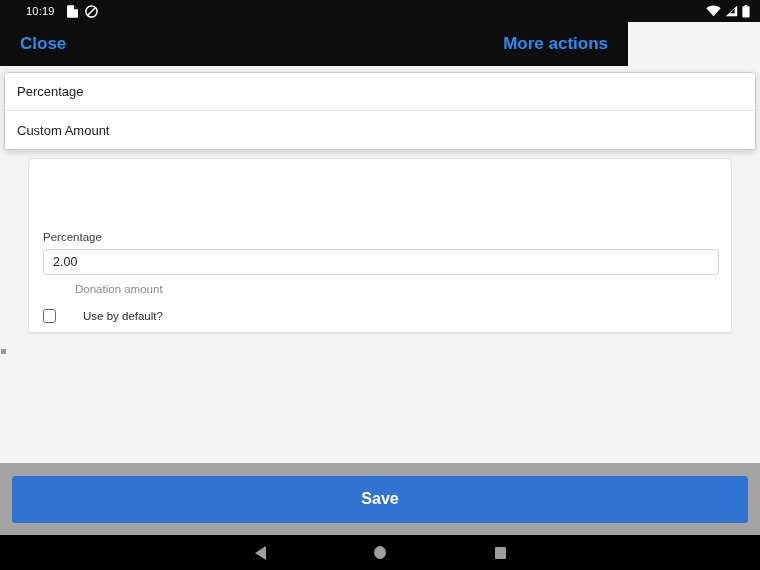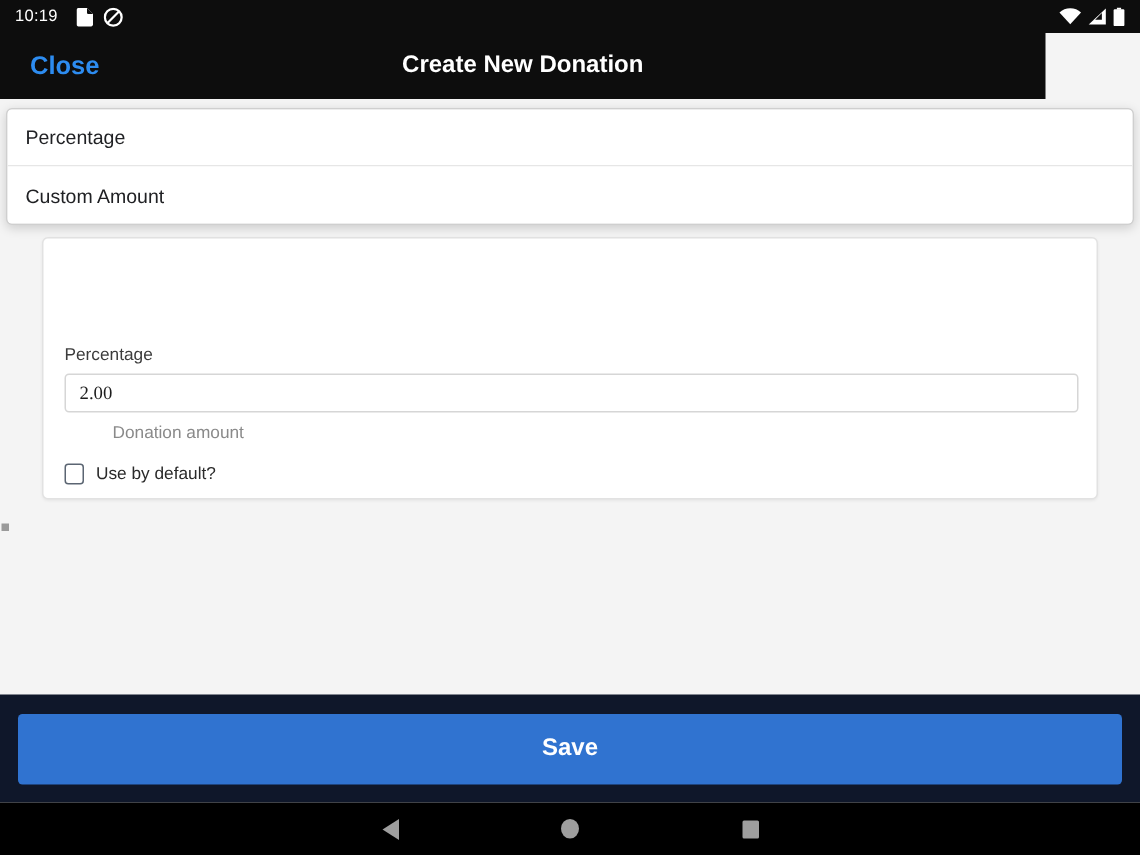--- a/index.html
+++ b/index.html
@@ -31,40 +31,41 @@
     display: flex;
     align-items: center;
     box-sizing: border-box;
     padding: 0 10px 0 10px;
   }
   .status-clock {
     color: #ffffff;
     font-size: 11px;
     letter-spacing: 0.2px;
     line-height: 1;
+    margin-left: 16px;
   }
   .status-left-icons {
     display: flex;
     align-items: center;
     gap: 7px;
     margin-left: 12px;
   }
   .status-right-icons {
     margin-left: auto;
     display: flex;
     align-items: center;
     gap: 4px;
   }
   .sicon { display: block; }
 
   
   .appbar {
     position: absolute;
     left: 0; top: 22px;
-    width: 697px; height: 44px;
+    width: 628px; height: 44px;
     background: #0d0d0d;
     display: flex;
     align-items: center;
     box-sizing: border-box;
     padding: 0 20px;
   }
   .appbar-link {
     color: #2d8cf0;
     font-size: 17px;
     font-weight: bold;
@@ -114,41 +115,41 @@
   .field-input {
     position: absolute;
     left: 14px;
     top: 90px;
     width: 676px;
     height: 26px;
     background: #ffffff;
     border: 1px solid #d6d6d6;
     border-radius: 3px;
     box-sizing: border-box;
-    font-family: Liberation Serif, serif;
+    font-family: Liberation Sans, sans-serif;
     font-size: 12.5px;
     color: #1d1d1d;
     padding: 0 9px;
     outline: none;
   }
   .field-help {
     position: absolute;
     left: 14px;
     top: 124px;
     font-size: 11.5px;
     color: #8a8a8a;
     margin-left: 32px;
   }
   .checkbox-row {
     position: absolute;
     left: 14px;
     top: 150px;
     display: flex;
     align-items: center;
-    gap: 8px;
+    gap: 27px;
     cursor: pointer;
   }
   .checkbox-box {
     width: 13px;
     height: 14px;
     border: 1.6px solid #5b6572;
     border-radius: 2.5px;
     background: #ffffff;
     box-sizing: border-box;
   }
@@ -192,21 +193,21 @@
     cursor: pointer;
     box-sizing: border-box;
   }
   .dropdown-item:last-child { border-bottom: none; }
 
   
   .bottombar {
     position: absolute;
     left: 0; top: 463px;
     width: 760px; height: 72px;
-    background: #0f172a;
+    background: #a3a3a3;
     display: flex;
     align-items: center;
     justify-content: center;
     box-sizing: border-box;
   }
   .save-button {
     width: 736px;
     height: 47px;
     background: #3073d0;
     border: none;
@@ -283,21 +284,21 @@
       <svg class="sicon" width="8" height="13" viewBox="0 0 8 13">
         <rect x="2.6" y="0" width="2.8" height="1.4" fill="#ffffff"></rect>
         <rect x="0.4" y="1.2" width="7.2" height="11.2" rx="0.8" fill="#ffffff"></rect>
       </svg>
     </span>
   </div>
 
   <div class="appbar">
     <span class="appbar-link">Close</span>
     <span class="appbar-spacer"></span>
-    <span class="appbar-title">Create New Donation</span>
+    <span class="appbar-link">More actions</span>
   </div>
 
   <div class="content">
 
     <div class="form-card">
       <span class="field-label">Percentage</span>
       <input class="field-input" type="text" value="2.00" style="">
       <span class="field-help">Donation amount</span>
       <div class="checkbox-row">
         <span class="checkbox-box"></span>

